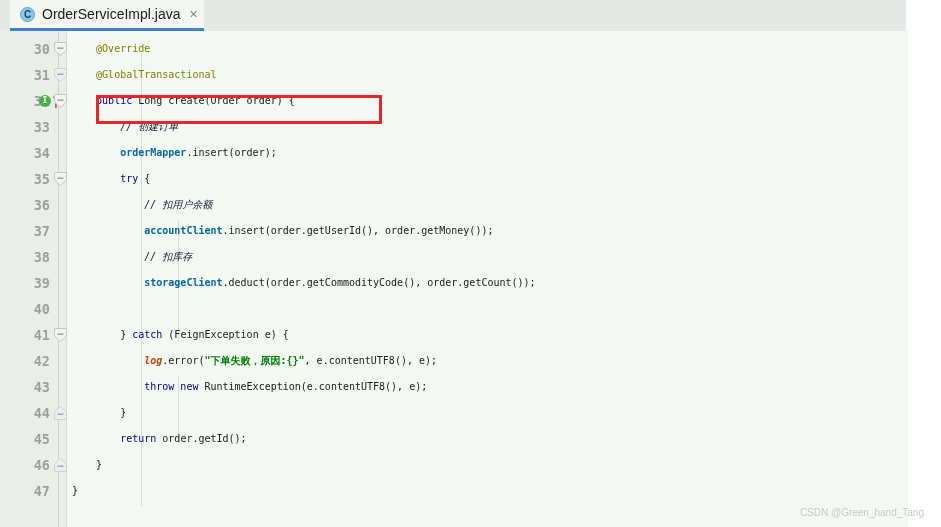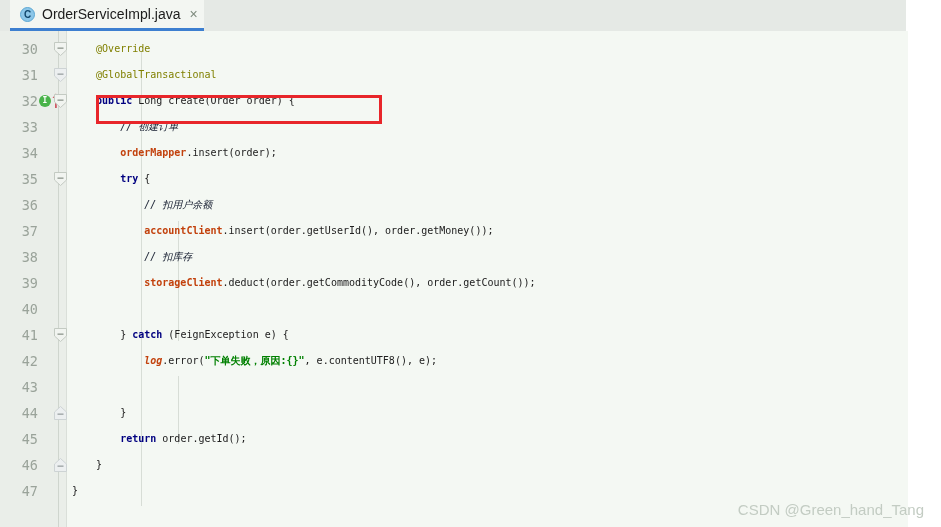--- a/index.html
+++ b/index.html
@@ -91,22 +91,22 @@
   .lineno {
     position: absolute; right: 0; top: 0;
     width: 40px;
     text-align: right;
     font-family: "DejaVu Sans Mono", monospace;
     font-size: 13.5px;
     color: #9aa39a;
     line-height: 26px;
   }
   .lineno-wrap {
-    position: absolute; left: 0; top: 0;
-    width: 38px; height: 26px;
+    position: absolute; left: 12px; top: 0;
+    width: 38px; height: 26px; font-weight: bold;
   }
   .marks {
     position: absolute; left: 38px; top: 0;
     width: 20px; height: 26px;
   }
   .code {
     position: absolute; left: 72px; top: 0;
     height: 26px;
     line-height: 26px;
     white-space: pre;
@@ -135,43 +135,43 @@
   }
 
   
   .guide {
     position: absolute;
     width: 1px;
     background: #d7ddd6;
   }
 
   
-  .kw      { color: #000080; font-weight: bold; }
+  .kw      { color: #000080; font-weight: normal; }
   .anno    { color: #808000; }
   .cmt     { color: #0f172a; font-style: italic; }
-  .field   { color: #c2410c; font-weight: bold; }
+  .field   { color: #0369a1; font-weight: bold; }
   .static  { color: #c2410c; font-weight: bold; font-style: italic; }
   .str     { color: #008000; font-weight: bold; }
   .plain   { color: #202020; }
 
   
   .redbox {
     position: absolute;
     left: 96px; top: 64px;
     width: 286px; height: 29px;
     border: 3px solid #e8262a;
     box-sizing: border-box;
     pointer-events: none;
   }
 
   
   .watermark {
     position: absolute;
     right: 17px; bottom: 9px;
-    font-size: 15px;
+    font-size: 10px;
     color: #c3ccc3;
     white-space: nowrap;
   }
 </style>
 </head>
 <body>
 
 <div id="app">
 
   <div class="tabbar">
@@ -326,20 +326,21 @@
           </div>
         <div class="marks"></div>
         <div class="code"><span class="static">            log</span><span class="plain">.error(</span><span class="str">"下单失败，原因:{}"</span><span class="plain">, e.contentUTF8(), e);</span></div>
       </div>
 
       <div class="row">
         <div class="lineno-wrap">
             <span class="lineno">43</span>
           </div>
         <div class="marks"></div>
+        <div class="code"><span class="kw">            throw new</span><span class="plain"> RuntimeException(e.contentUTF8(), e);</span></div>
       </div>
 
       <div class="row">
         <div class="lineno-wrap">
             <span class="lineno">44</span>
           </div>
         <div class="marks">
           <svg class="fold" viewBox="0 0 13 14">
             <path d="M0.5 13.5 H12.5 V6 L6.5 0.5 L0.5 6 Z" fill="#eceff0" stroke="#cdd3d4"></path>
             <rect x="3.5" y="7.5" width="6" height="1.3" fill="#99a1a2"></rect>

